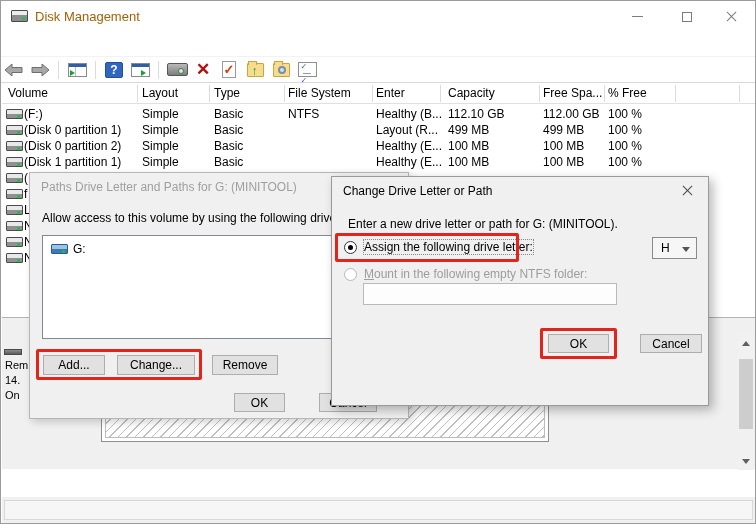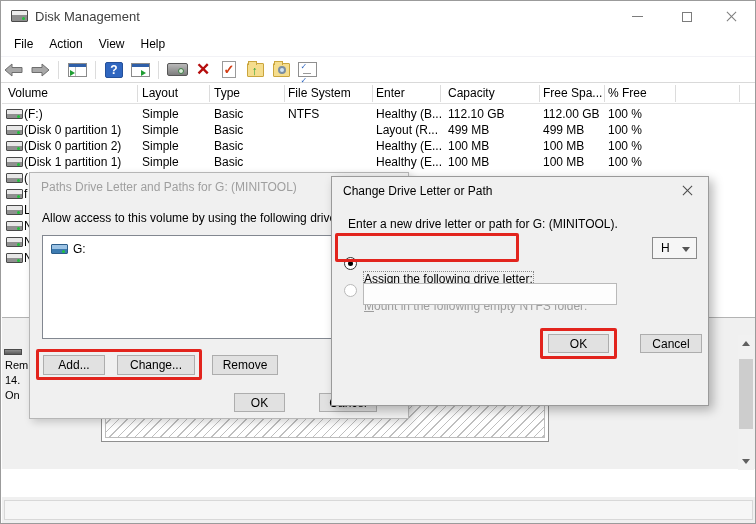--- a/index.html
+++ b/index.html
@@ -5,21 +5,21 @@
   * { box-sizing: border-box; margin: 0; padding: 0; }
   html,body { width:756px; height:524px; }
   body { font-family:"Liberation Sans", sans-serif; font-size:12px; color:#000; background:#fff; }
   .window { position:relative; width:756px; height:524px; border:1px solid #9b9b9b; background:#fff; overflow:hidden; }
 
   
   .titlebar { position:absolute; left:0; top:0; width:100%; height:31px; background:#fff; }
   .app-icon { position:absolute; left:10px; top:9px; width:17px; height:12px; border:1px solid #4a4a4a; border-radius:1px;
               background:linear-gradient(#ececec 0 45%, #8d8d8d 45% 100%); }
   .app-icon::after { content:""; position:absolute; right:2px; top:6px; width:3px; height:3px; background:#21c13c; border-radius:50%; }
-  .title-text { position:absolute; left:34px; top:8px; font-size:13px; color:#404040; }
+  .title-text { position:absolute; left:34px; top:8px; font-size:13px; color:#a16207; }
   .winctl { position:absolute; top:0; width:44px; height:31px; display:flex; align-items:center; justify-content:center; }
   .ctl-min { right:96px; } .ctl-max { right:46px; } .ctl-close { right:2px; }
   .glyph-min { width:11px; border-top:1px solid #7c7c7c; }
   .glyph-max { width:10px; height:10px; border:1px solid #7c7c7c; }
   .glyph-x { position:relative; width:11px; height:11px; }
   .glyph-x::before, .glyph-x::after { content:""; position:absolute; left:-1px; top:5px; width:13px; height:1px; background:#7c7c7c; }
   .glyph-x::before { transform:rotate(45deg); } .glyph-x::after { transform:rotate(-45deg); }
 
   
   .menubar { position:absolute; left:0; top:31px; width:100%; height:24px; background:#fff; display:flex; align-items:center; }
@@ -97,21 +97,21 @@
   .listbox { position:absolute; left:12px; top:62px; width:356px; height:104px; background:#fff; border:1px solid #828790; }
   .listbox .vol-icon { left:8px; top:8px; }
   .listbox .item-label { position:absolute; left:30px; top:6px; }
   .btn { position:absolute; background:#e1e1e1; border:1px solid #adadad; display:flex; align-items:center; justify-content:center; color:#000; }
   .btn.disabled { background:#ececec; border-color:#c8c8c8; color:#a0a0a0; }
   .redbox { position:absolute; border:3px solid #e2241d; border-radius:2px; z-index:5; pointer-events:none; }
   .radio-row { position:absolute; display:flex; align-items:center; }
   .radio { width:13px; height:13px; border-radius:50%; background:#fff; border:1px solid #333; position:relative; flex:none; }
   .radio.checked::after { content:""; position:absolute; left:3px; top:3px; width:5px; height:5px; border-radius:50%; background:#000; }
   .radio.disabled { border-color:#b9b9b9; }
-  .radio-label { margin-left:7px; white-space:nowrap;margin-top:32px; }
+  .radio-label { margin-left:7px; white-space:nowrap; }
   .focus-dotted { outline:1px dotted #888; }
   .disabled-text { color:#9d9d9d; }
   .u { text-decoration:underline; }
   .combo { position:absolute; left:320px; top:60px; width:45px; height:22px; background:#f6f6f6; border:1px solid #8a8a8a; }
   .combo .val { position:absolute; left:8px; top:3px; }
   .combo .tri-down { position:absolute; right:6px; top:9px; border-top-color:#555; }
   .textfield { position:absolute; left:31px; top:106px; width:254px; height:22px; background:#fdfdfd; border:1px solid #b9b9b9; }
 </style>
 </head>
 <body>
@@ -125,26 +125,20 @@
         <div class="glyph-min"></div>
       </div>
     <div class="winctl ctl-max">
         <div class="glyph-max"></div>
       </div>
     <div class="winctl ctl-close">
         <div class="glyph-x"></div>
       </div>
   </div>
 
-  <div class="menubar">
-    <div class="menu-item">File</div>
-    <div class="menu-item">Action</div>
-    <div class="menu-item">View</div>
-    <div class="menu-item">Help</div>
-  </div>
 
   <div class="toolbar">
     <div class="tb-btn">
       <svg width="22" height="16" viewBox="0 0 22 16">
           <path d="M9 2 L2 8 L9 14 L9 10.5 L19 10.5 L19 5.5 L9 5.5 Z" fill="#a8a8a8" stroke="#6e6e6e"></path>
         </svg>
     </div>
     <div class="tb-btn">
       <svg width="22" height="16" viewBox="0 0 22 16">
           <path d="M13 2 L20 8 L13 14 L13 10.5 L3 10.5 L3 5.5 L13 5.5 Z" fill="#a8a8a8" stroke="#6e6e6e"></path>

